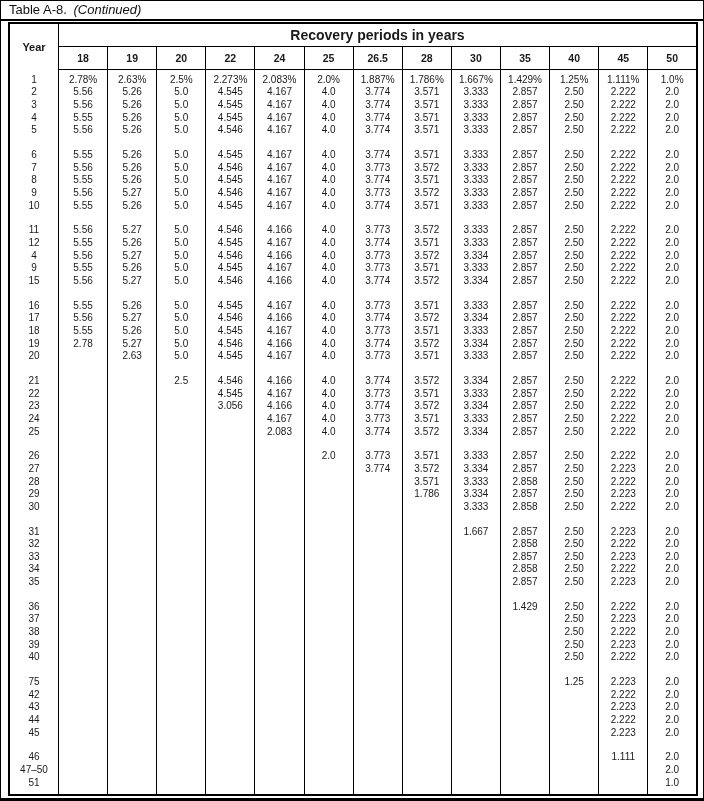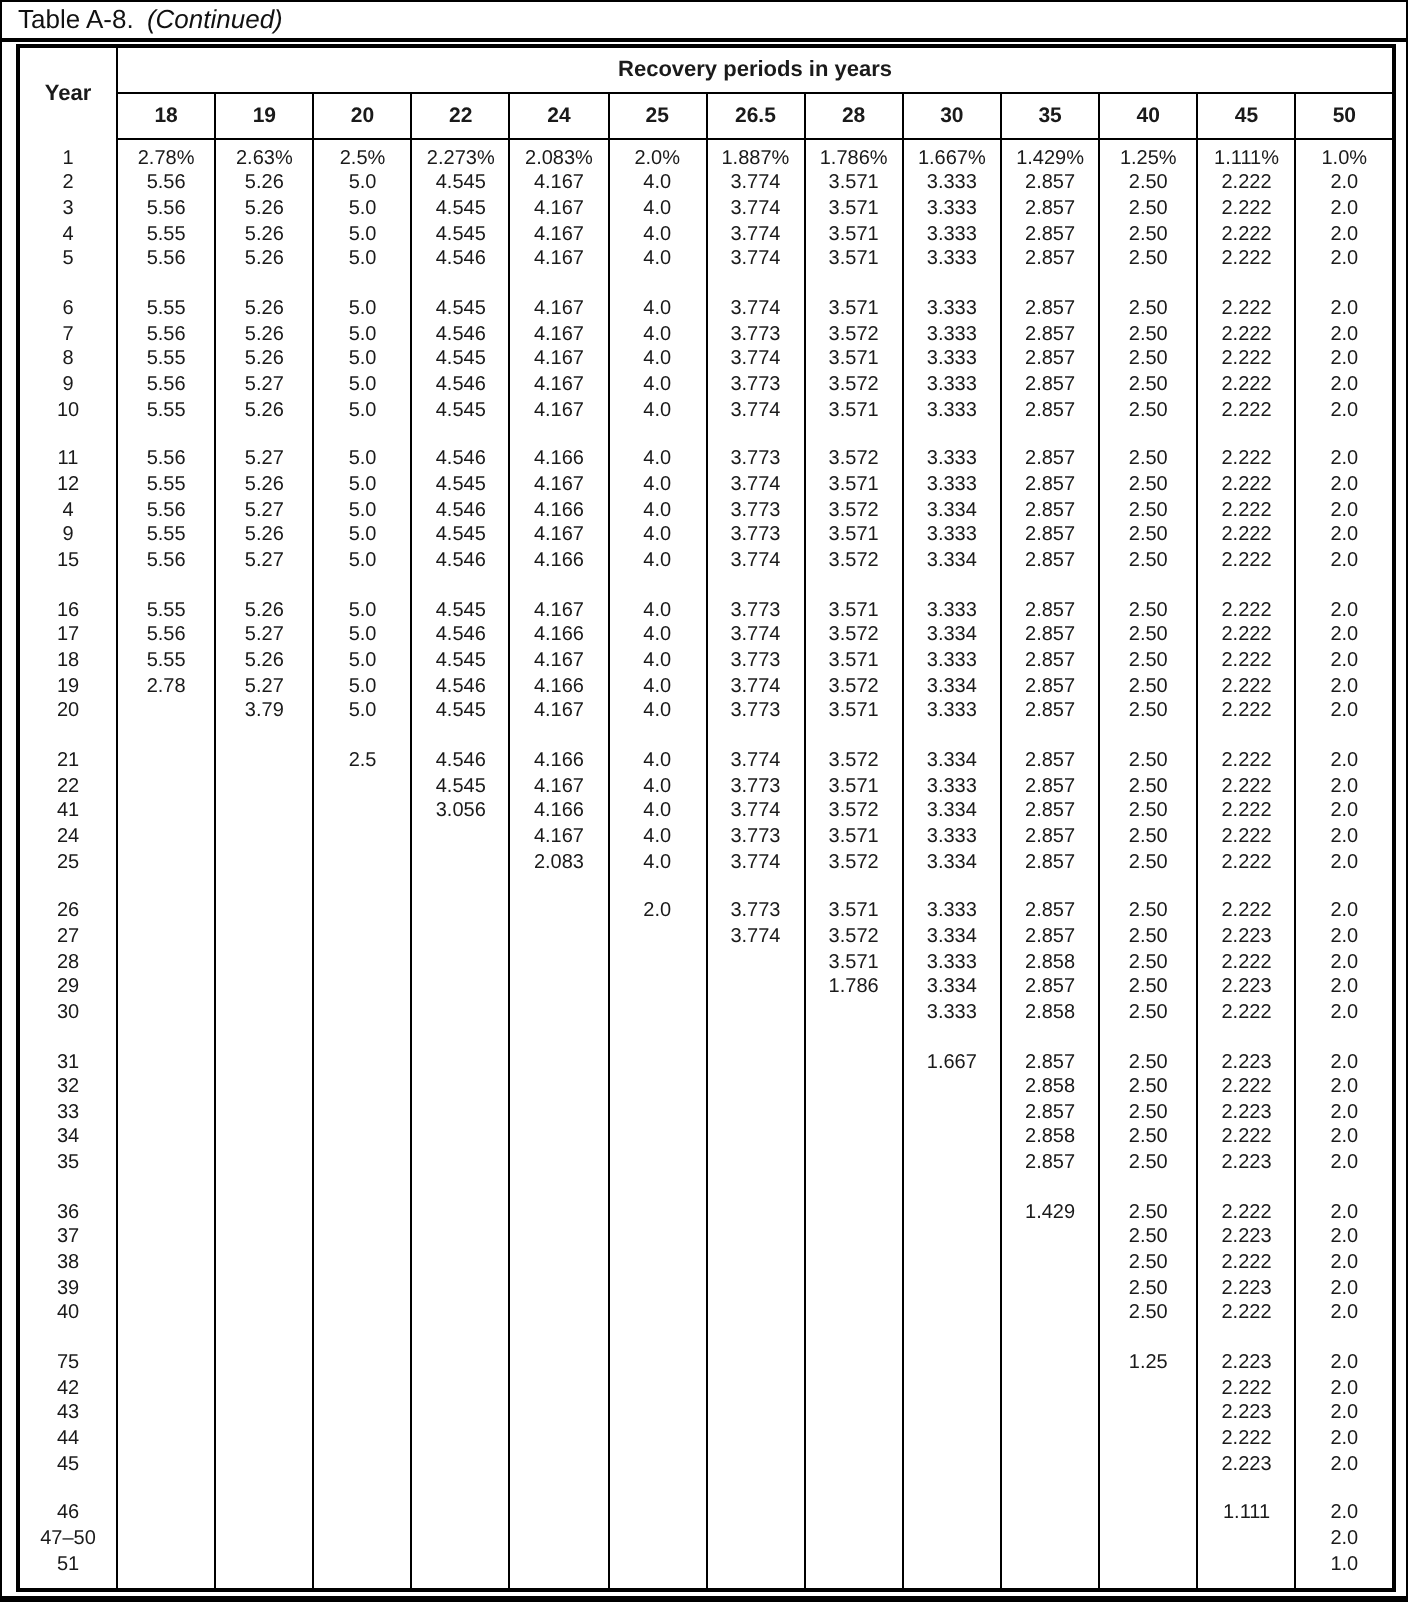--- a/index.html
+++ b/index.html
@@ -58,21 +58,21 @@
     width: 48px;
     height: 45px;
     border-right: 1px solid #000;
     font-weight: bold;
     font-size: 11px;
   }
   th.group-h {
     height: 22px;
     border-bottom: 1px solid #000;
     font-weight: bold;
-    font-size: 11px;
+    font-size: 14px;
   }
   th.col-h {
     height: 21px;
     border: 1px solid #000;
     font-weight: bold;
     font-size: 10.5px;
   }
   tbody td {
     border-left: 1px solid #000;
     border-right: 1px solid #000;
@@ -477,21 +477,21 @@
           <td class="val">3.572</td>
           <td class="val">3.334</td>
           <td class="val">2.857</td>
           <td class="val">2.50</td>
           <td class="val">2.222</td>
           <td class="val">2.0</td>
         </tr>
         <tr>
           <td class="yr">20</td>
           <td class="val"></td>
-          <td class="val">3.79</td>
+          <td class="val">2.63</td>
           <td class="val">5.0</td>
           <td class="val">4.545</td>
           <td class="val">4.167</td>
           <td class="val">4.0</td>
           <td class="val">3.773</td>
           <td class="val">3.571</td>
           <td class="val">3.333</td>
           <td class="val">2.857</td>
           <td class="val">2.50</td>
           <td class="val">2.222</td>
@@ -539,21 +539,21 @@
           <td class="val">4.0</td>
           <td class="val">3.773</td>
           <td class="val">3.571</td>
           <td class="val">3.333</td>
           <td class="val">2.857</td>
           <td class="val">2.50</td>
           <td class="val">2.222</td>
           <td class="val">2.0</td>
         </tr>
         <tr>
-          <td class="yr">41</td>
+          <td class="yr">23</td>
           <td class="val"></td>
           <td class="val"></td>
           <td class="val"></td>
           <td class="val">3.056</td>
           <td class="val">4.166</td>
           <td class="val">4.0</td>
           <td class="val">3.774</td>
           <td class="val">3.572</td>
           <td class="val">3.334</td>
           <td class="val">2.857</td>

